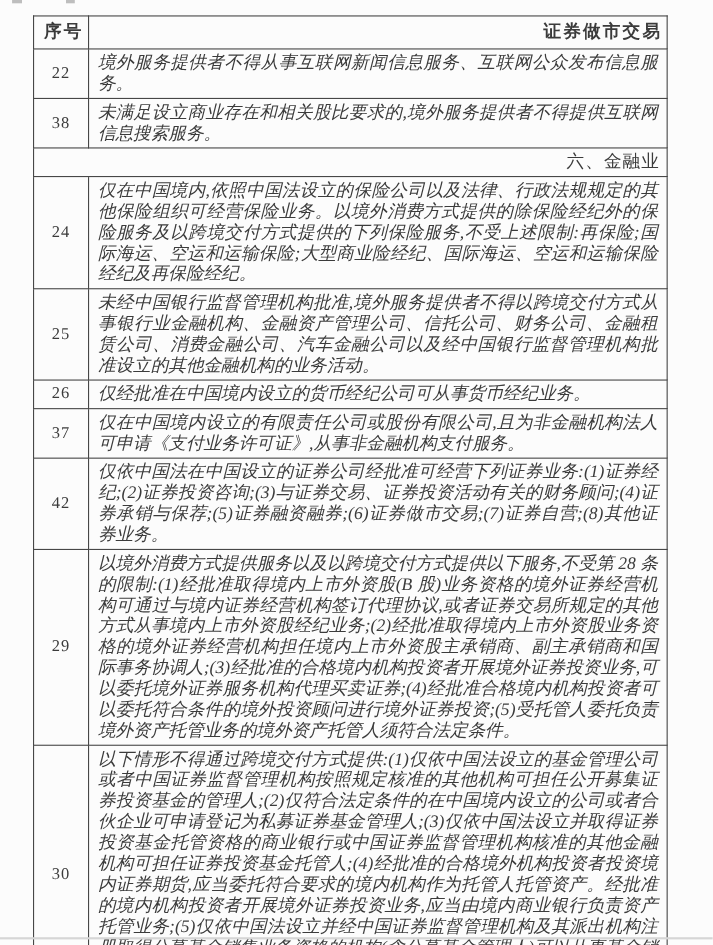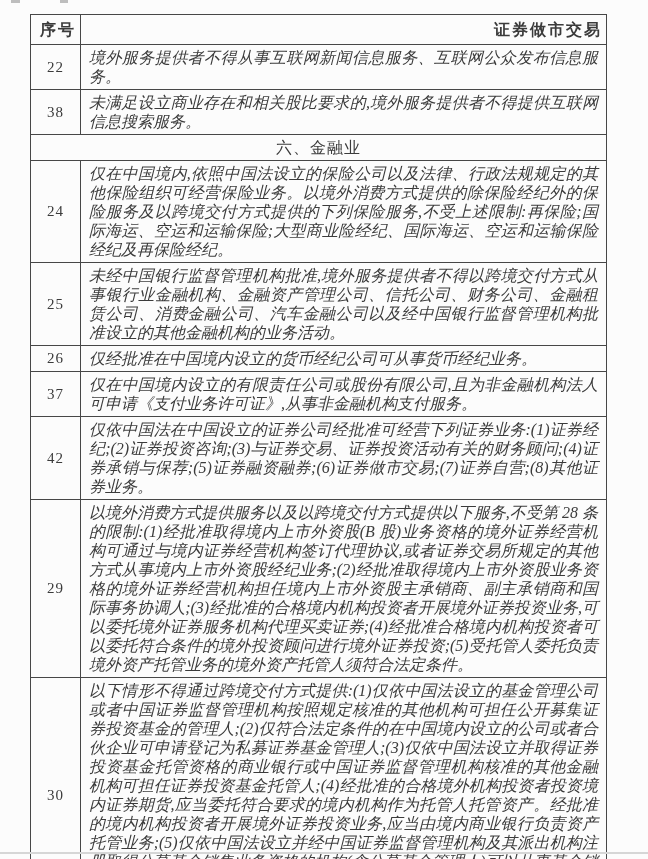--- a/index.html
+++ b/index.html
@@ -37,21 +37,21 @@
     font-size:15px;
     letter-spacing:1px;
     padding:3px 14px;
   }
   .doc-table td.measure{
     text-align:justify;
     text-justify:inter-ideograph;
     font-style:italic;
   }
   .doc-table td.section{
-    text-align:center;
+    text-align:right;
     padding:3px 6px;
     letter-spacing:1px;
   }
   .page-bottom-line{
     position:absolute;
     left:0;top:852px;
     width:648px;height:2px;
     background:#d6d6d6;
   }
   .scan-artifact{

